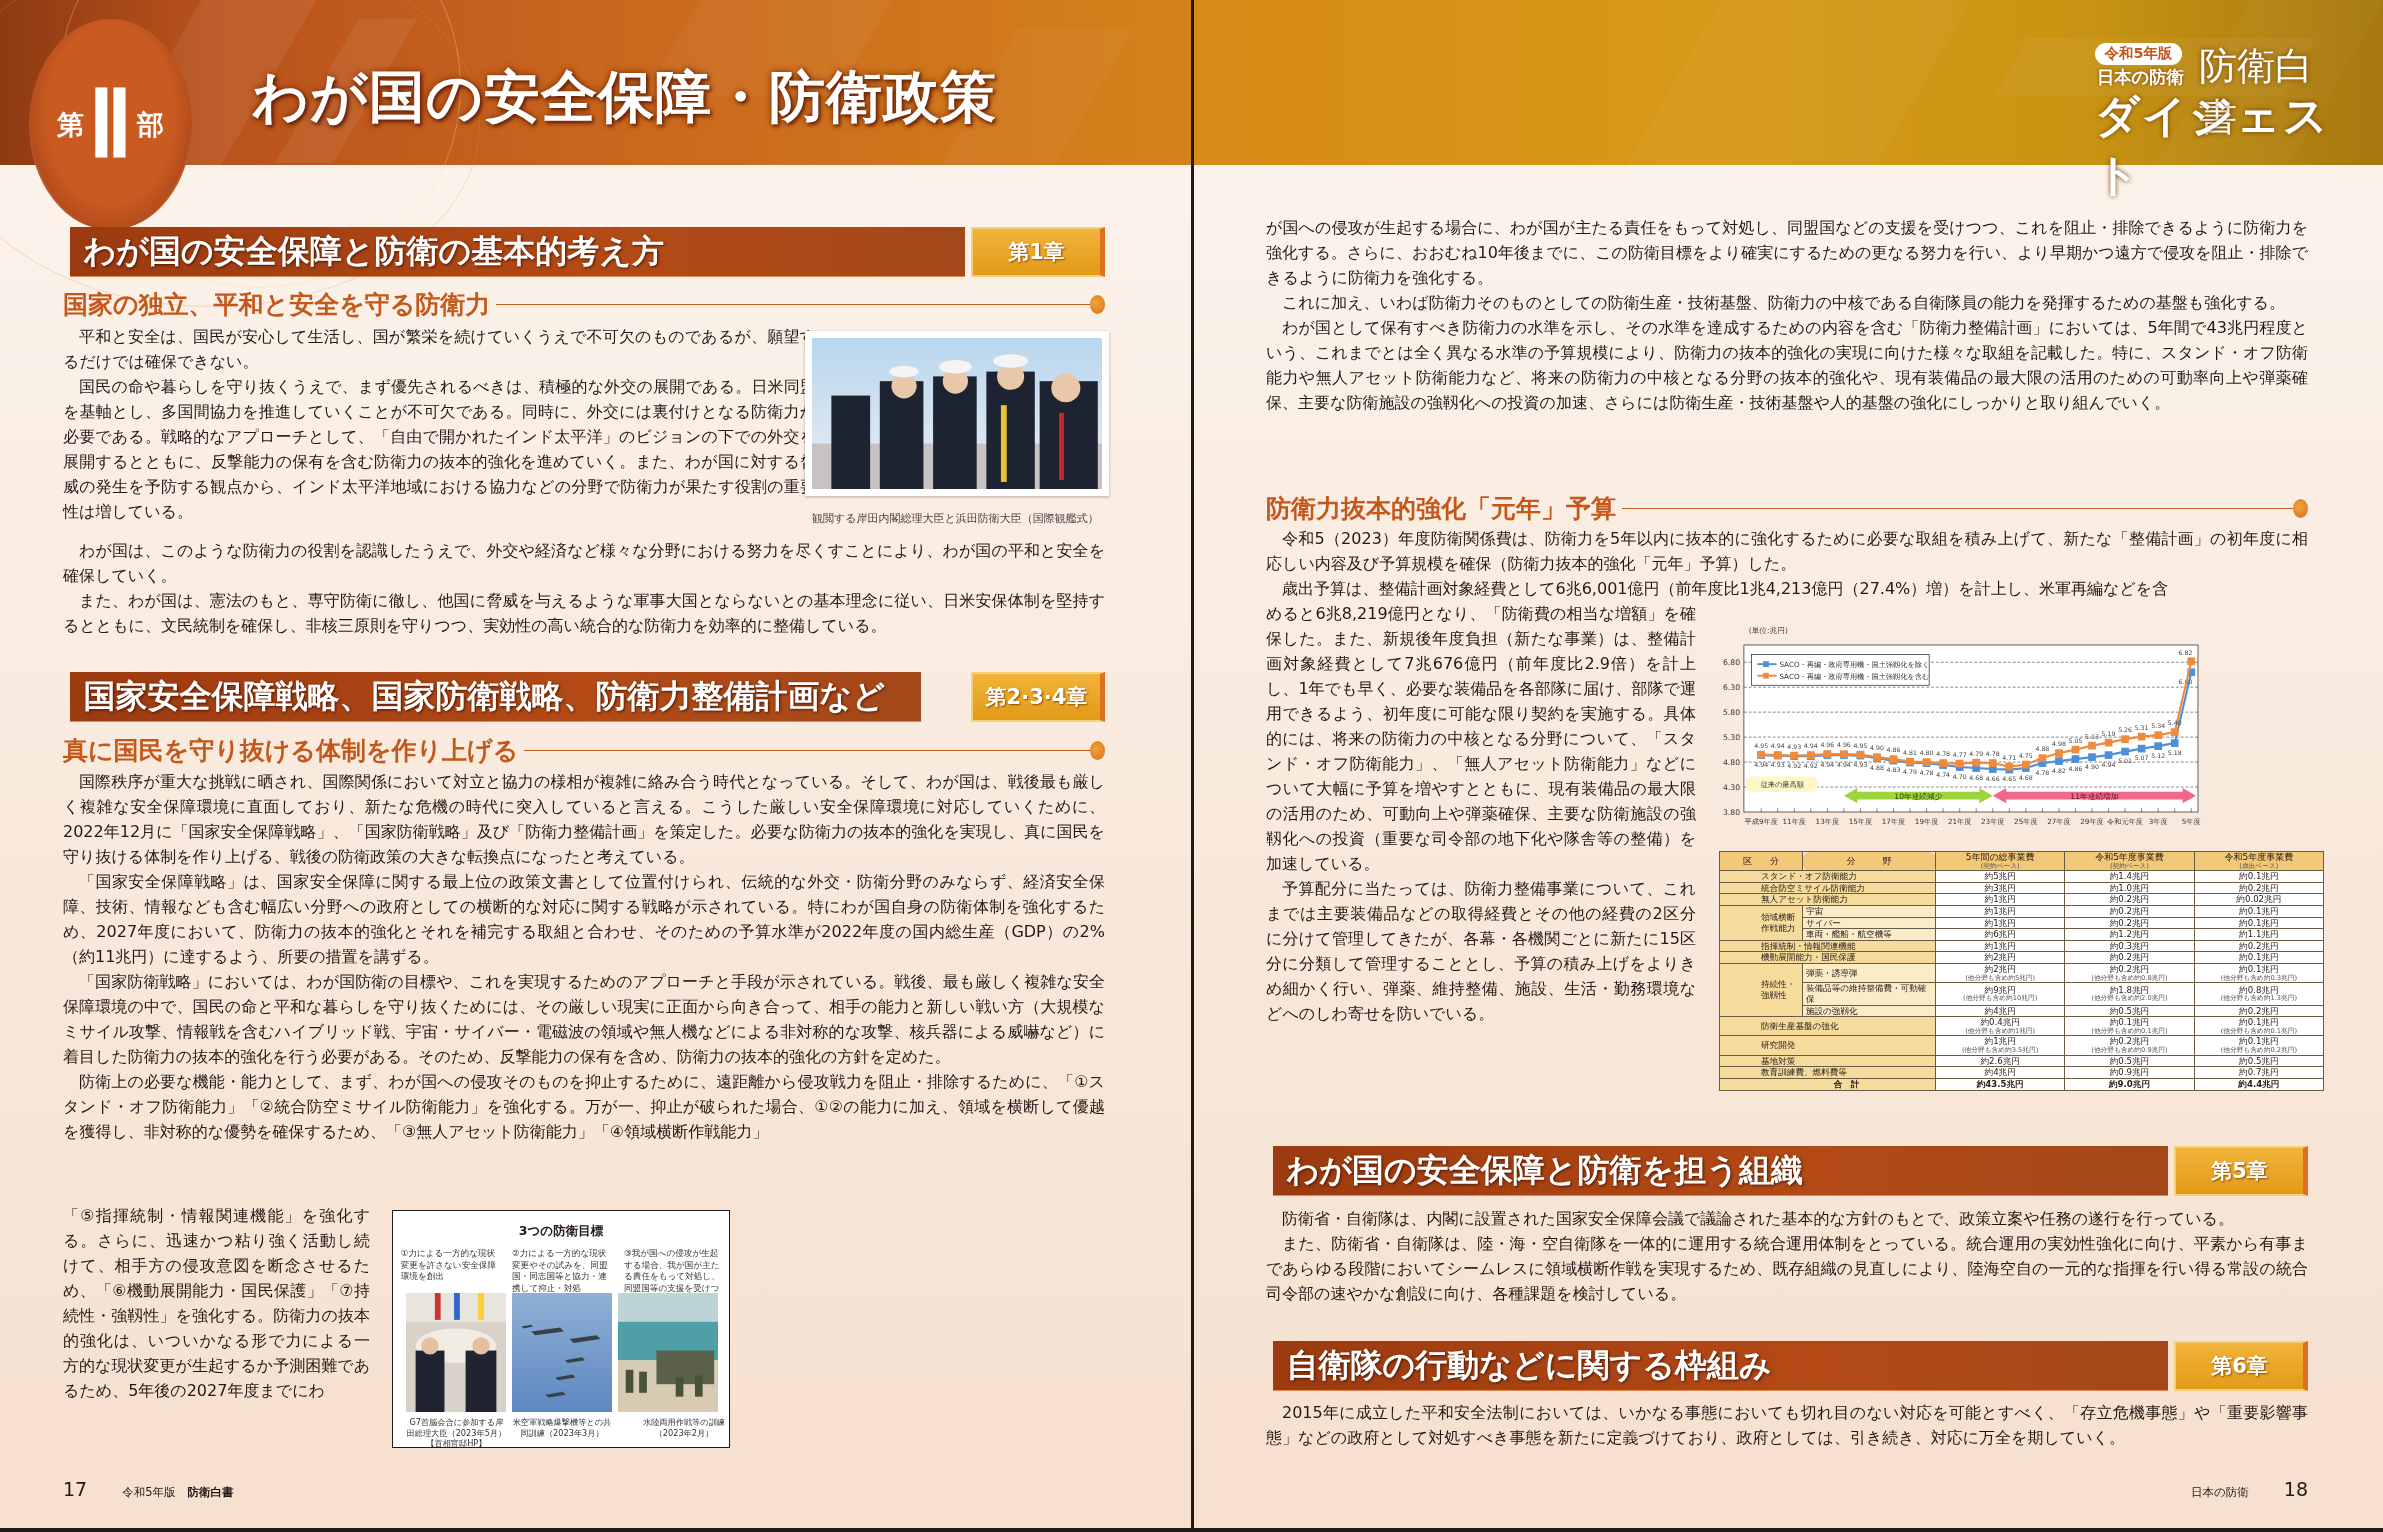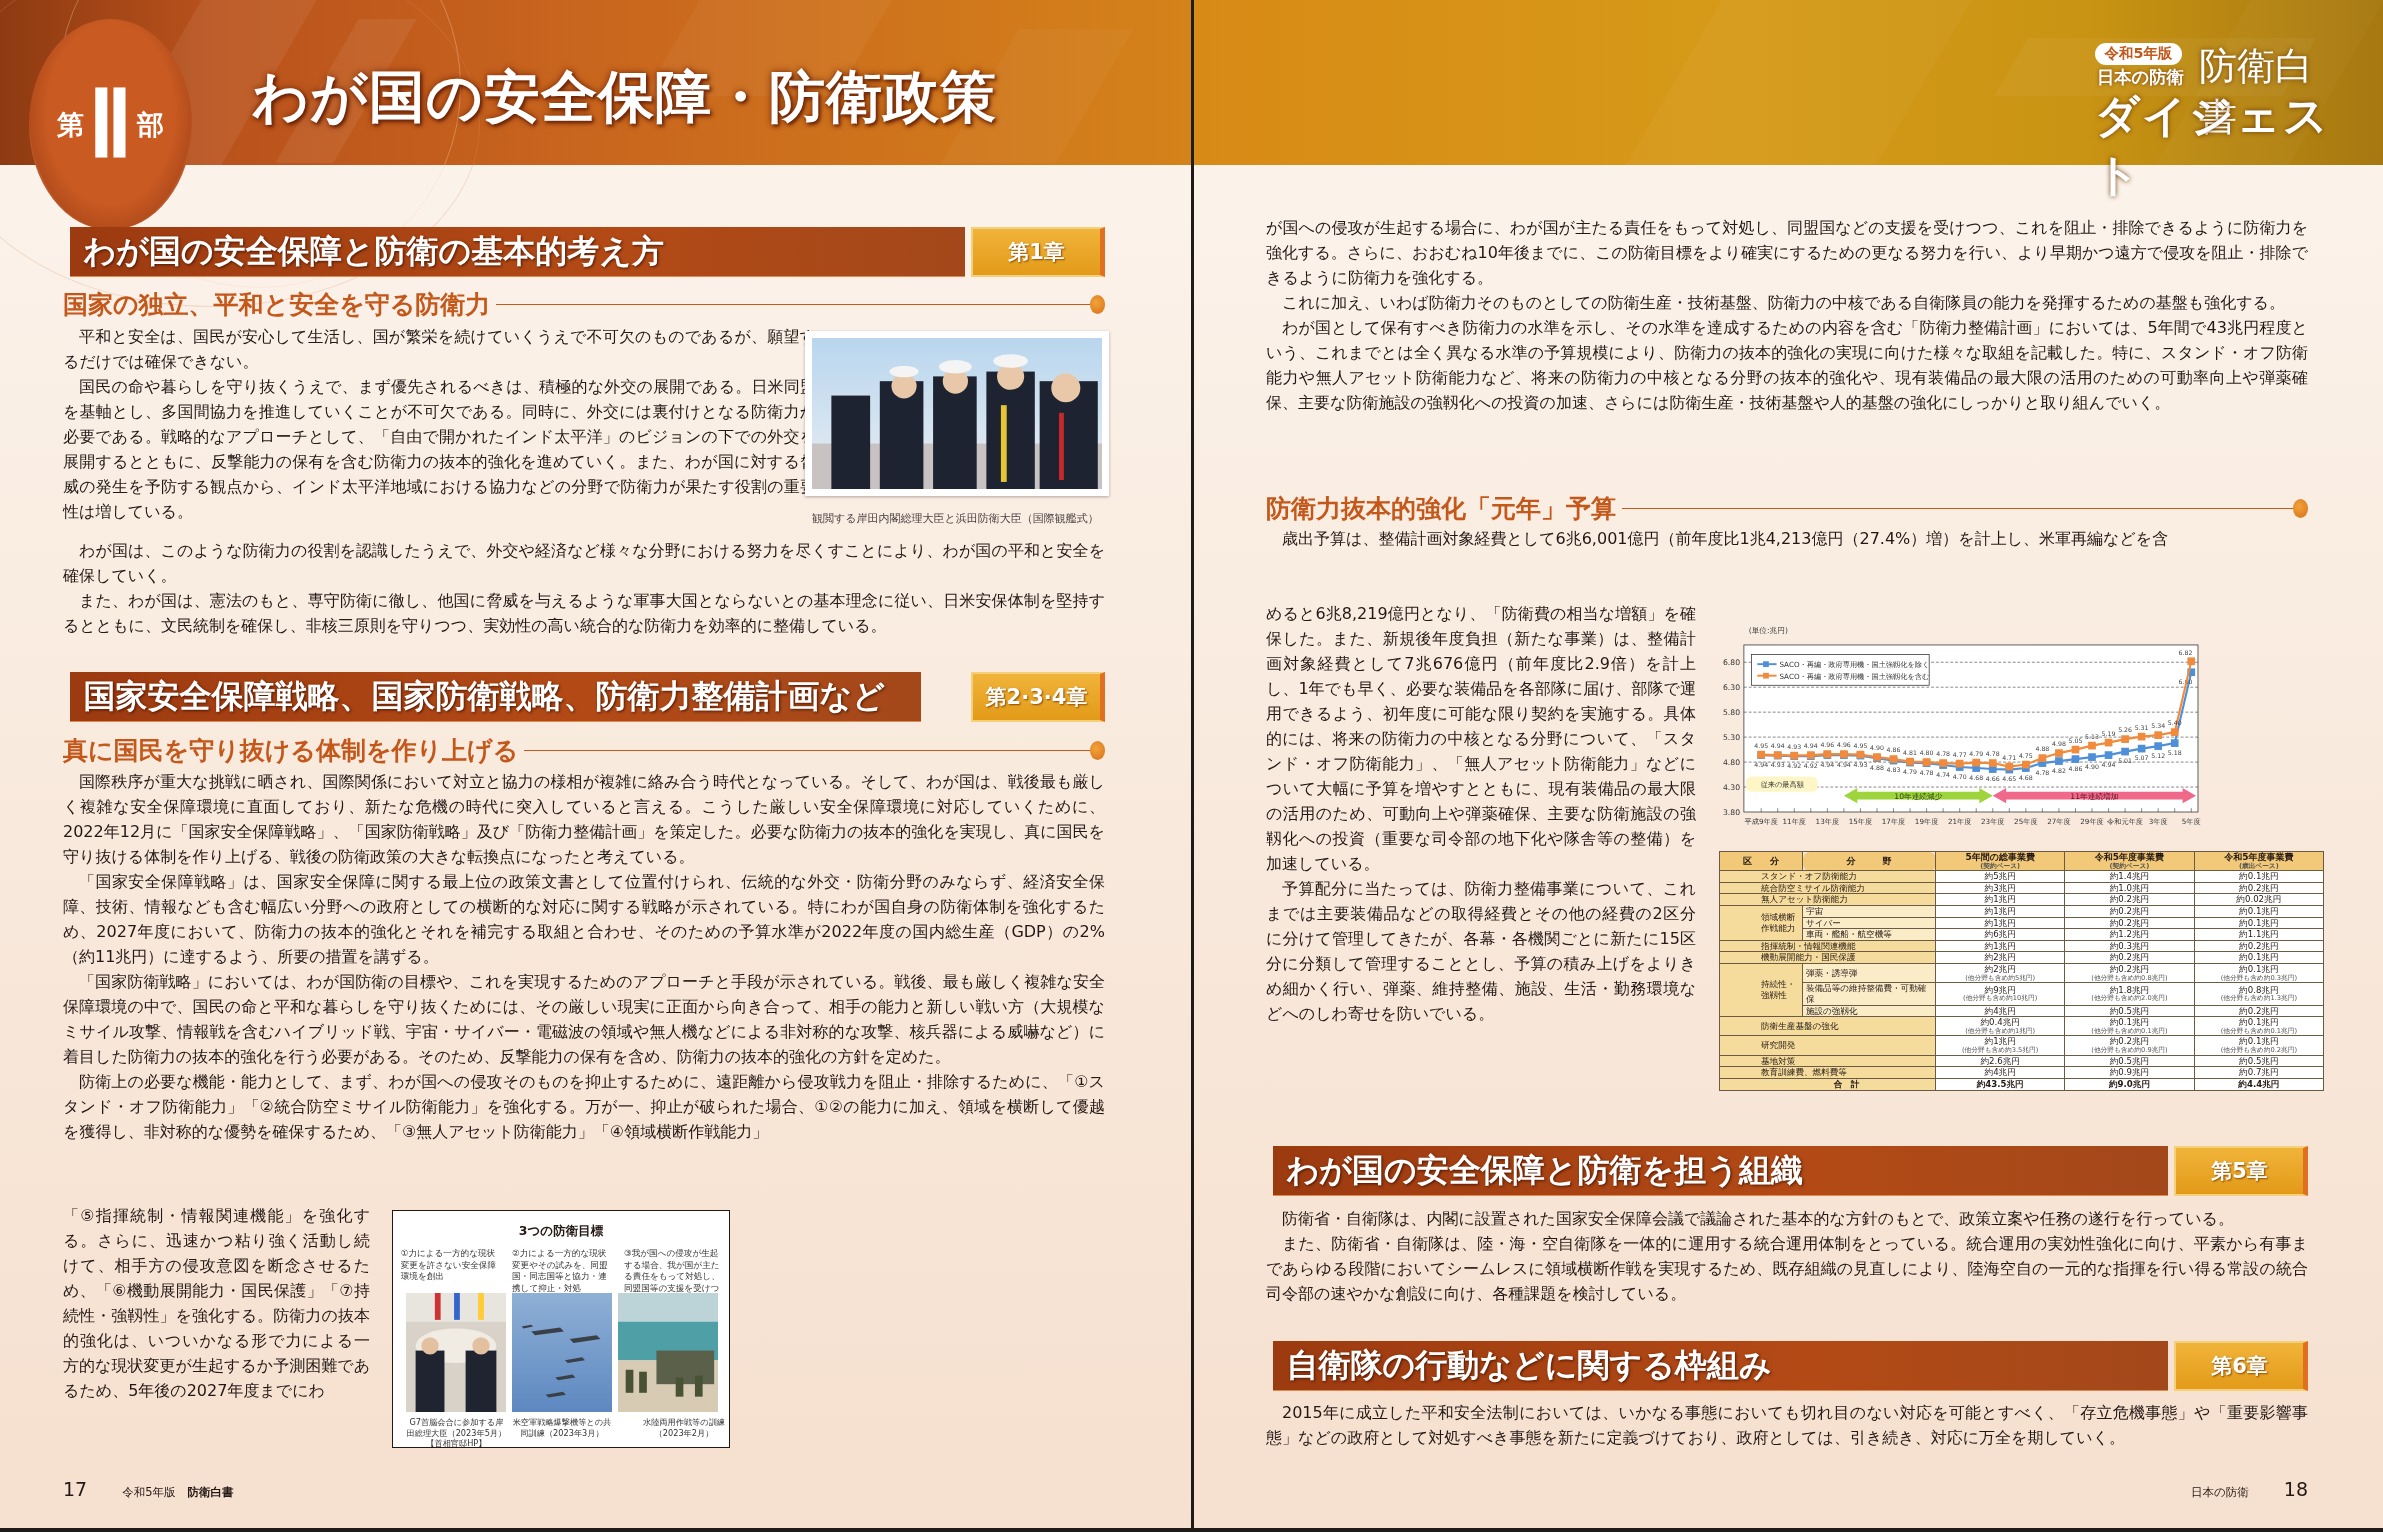--- a/index.html
+++ b/index.html
@@ -65,21 +65,21 @@
   .folio { position: absolute; top: 1478px; font-size: 19px; color: #231815; }
   .folio .lab { font-size: 11.5px; margin: 0 5.8px; }
 
   
   .chart { position: absolute; left: 516px; top: 620px; width: 615px; height: 216px; }
   .chart svg text { font-family: "DejaVu Sans", sans-serif; }
 
   
   .btable { position: absolute; left: 525px; top: 851px; width: 605px; border-collapse: collapse; font-size: 8.6px; }
   .btable th, .btable td { border: 1px solid #6b5a44; padding: 0 2.9px; line-height: 10.6px; }
-  .btable th { background: #f1c978; font-weight: bold; font-size: 9px; text-align: center; }
+  .btable th { background: #f1c978; font-weight: normal; font-size: 9px; text-align: center; }
   .btable td.cat { background: #f6dc9c; padding-left: 41px; }
   .btable td.sub { background: #fbecc8; }
   .btable td.num { background: #fff; text-align: center; }
   .btable .note { display: block; font-size: 6.7px; line-height: 7.7px; color: #555; }
   .btable tr.total td { font-weight: bold; }
   .btable tr.total td.cat { text-align: center; }
 </style>
 </head>
 <body>
 
@@ -248,20 +248,21 @@
       <p>これに加え、いわば防衛力そのものとしての防衛生産・技術基盤、防衛力の中核である自衛隊員の能力を発揮するための基盤も強化する。</p>
       <p>わが国として保有すべき防衛力の水準を示し、その水準を達成するための内容を含む「防衛力整備計画」においては、5年間で43兆円程度という、これまでとは全く異なる水準の予算規模により、防衛力の抜本的強化の実現に向けた様々な取組を記載した。特に、スタンド・オフ防衛能力や無人アセット防衛能力など、将来の防衛力の中核となる分野の抜本的強化や、現有装備品の最大限の活用のための可動率向上や弾薬確保、主要な防衛施設の強靱化への投資の加速、さらには防衛生産・技術基盤や人的基盤の強化にしっかりと取り組んでいく。</p>
     </div>
 
     <div class="subhead" style="left:72px;top:492px;width:1042px;">
       <span class="t">防衛力抜本的強化「元年」予算</span>
       <span class="line"></span>
       <span class="dot"></span>
     </div>
     <div class="body-text" style="left:72px;top:526px;width:1042px;">
+      <p>令和5（2023）年度防衛関係費は、防衛力を5年以内に抜本的に強化するために必要な取組を積み上げて、新たな「整備計画」の初年度に相応しい内容及び予算規模を確保（防衛力抜本的強化「元年」予算）した。</p>
       <p>歳出予算は、整備計画対象経費として6兆6,001億円（前年度比1兆4,213億円（27.4%）増）を計上し、米軍再編などを含</p>
     </div>
     <div class="body-text" style="left:72px;top:601px;width:430px;">
       <p style="text-indent:0">めると6兆8,219億円となり、「防衛費の相当な増額」を確保した。また、新規後年度負担（新たな事業）は、整備計画対象経費として7兆676億円（前年度比2.9倍）を計上し、1年でも早く、必要な装備品を各部隊に届け、部隊で運用できるよう、初年度に可能な限り契約を実施する。具体的には、将来の防衛力の中核となる分野について、「スタンド・オフ防衛能力」、「無人アセット防衛能力」などについて大幅に予算を増やすとともに、現有装備品の最大限の活用のため、可動向上や弾薬確保、主要な防衛施設の強靱化への投資（重要な司令部の地下化や隊舎等の整備）を加速している。</p>
       <p>予算配分に当たっては、防衛力整備事業について、これまでは主要装備品などの取得経費とその他の経費の2区分に分けて管理してきたが、各幕・各機関ごとに新たに15区分に分類して管理することとし、予算の積み上げをよりきめ細かく行い、弾薬、維持整備、施設、生活・勤務環境などへのしわ寄せを防いでいる。</p>
     </div>
 
     <div class="chart">
       <svg id="chart-svg" width="615" height="216" viewBox="0 0 640 225">
           <text x="40" y="14" font-size="8" fill="#444">(単位:兆円)</text>

